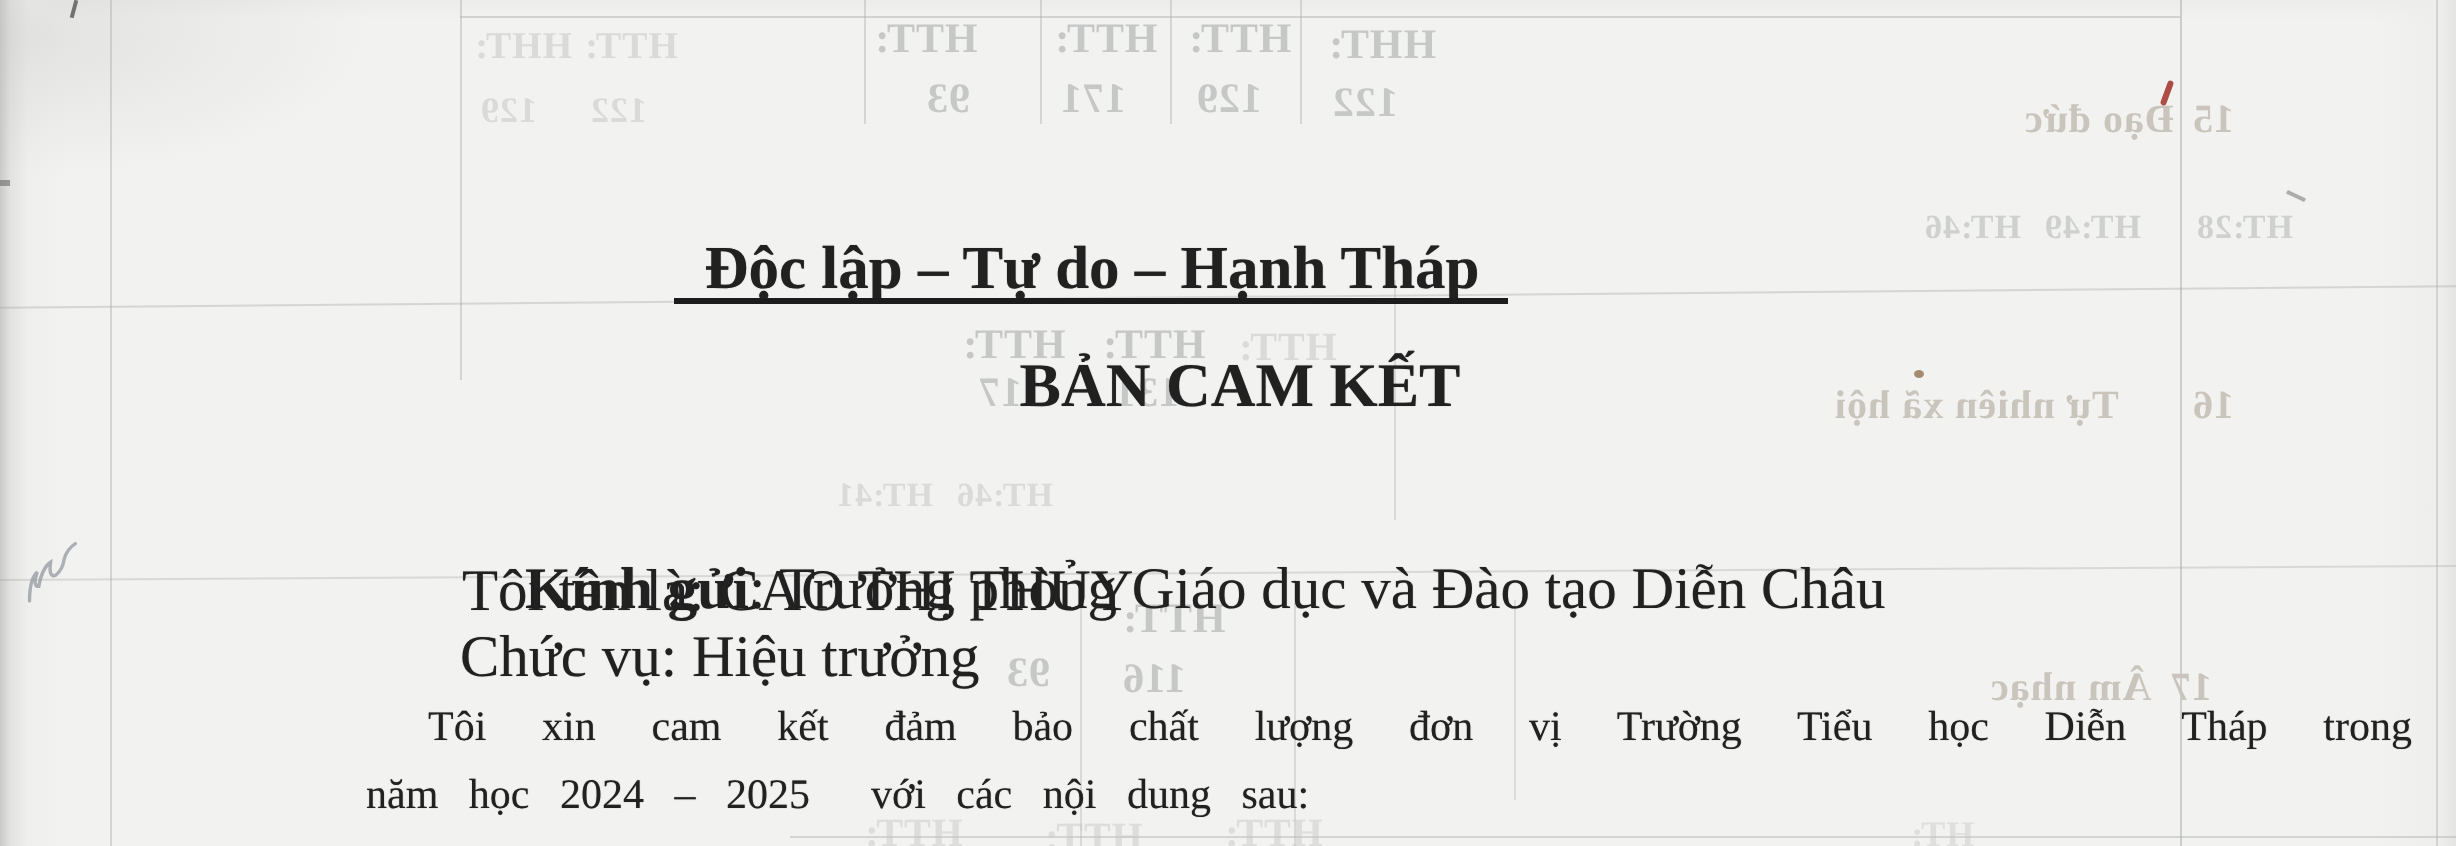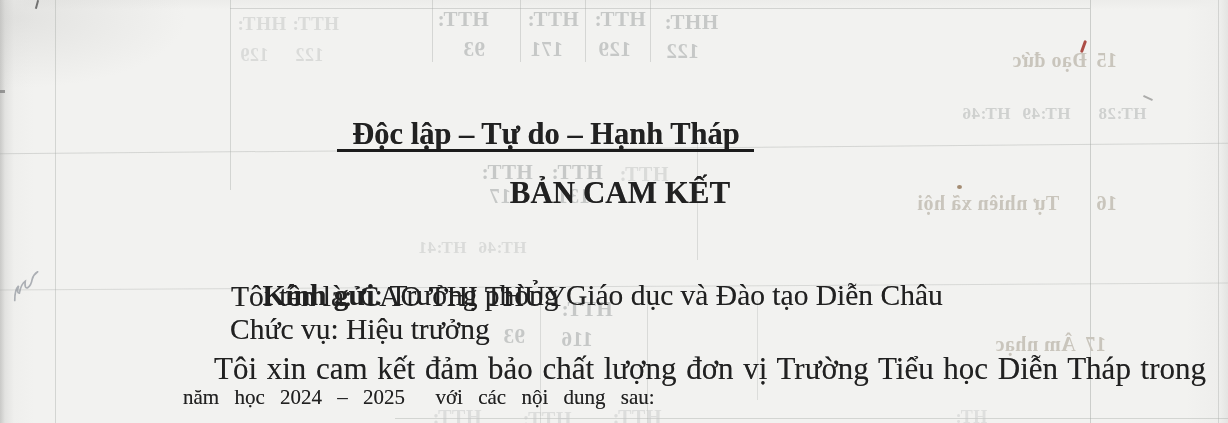--- a/index.html
+++ b/index.html
@@ -118,17 +118,17 @@
   <div class="ink bold" style="left:500px;top:175px;width:240px;text-align:center;font-size:31px">BẢN CAM KẾT</div>
 
   <div class="ink" style="left:233px;top:245px;font-size:29.5px">
     <span class="bold">Kính gửi</span><span>: Trưởng phòng Giáo dục và Đào tạo Diễn Châu</span>
   </div>
 
   <div class="ink" style="left:230px;top:313px;font-size:29.5px">Chức vụ: Hiệu trưởng</div>
 
   <div class="ink" style="left:231px;top:280px;font-size:29.5px">Tôi tên là: CAO THỊ THỦY</div>
 
-  <div class="ink" style="left:214px;top:351px;width:992px;font-size:31px;white-space:normal;text-align:justify;text-align-last:justify">Tôi xin cam kết đảm bảo chất lượng đơn vị Trường Tiểu học Diễn Tháp trong</div>
+  <div class="ink" style="left:214px;top:351px;width:992px;font-size:21px;white-space:normal;text-align:justify;text-align-last:justify">Tôi xin cam kết đảm bảo chất lượng đơn vị Trường Tiểu học Diễn Tháp trong</div>
 
   <div class="ink" style="left:183px;top:385px;font-size:21px;word-spacing:10px">năm học 2024 – 2025  với các nội dung sau:</div>
 
 </div>
 
 </body></html>

